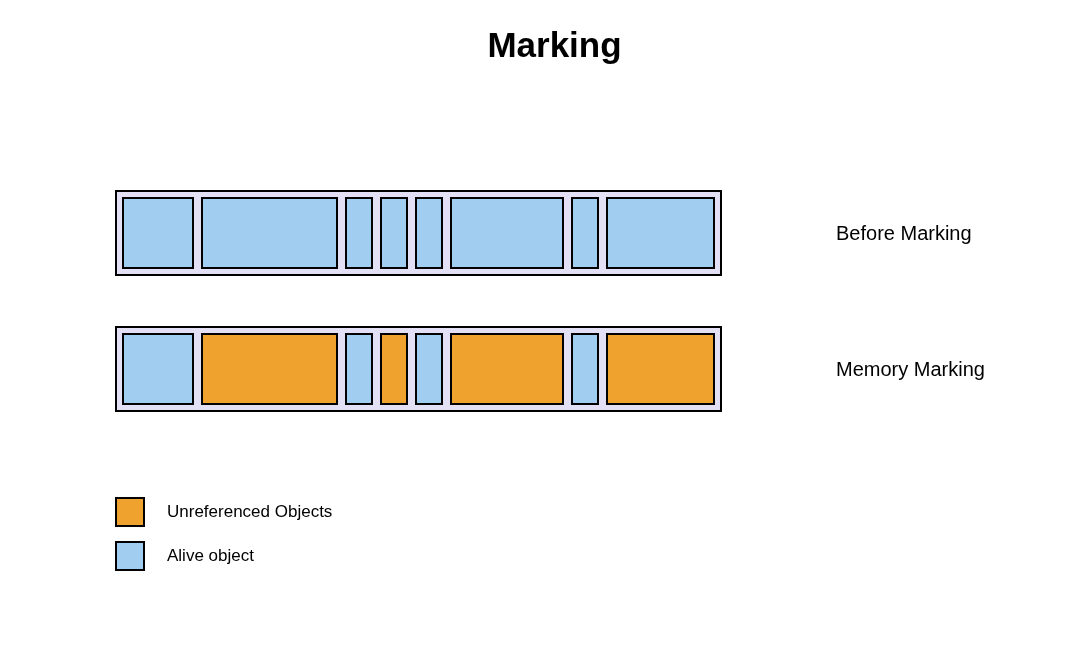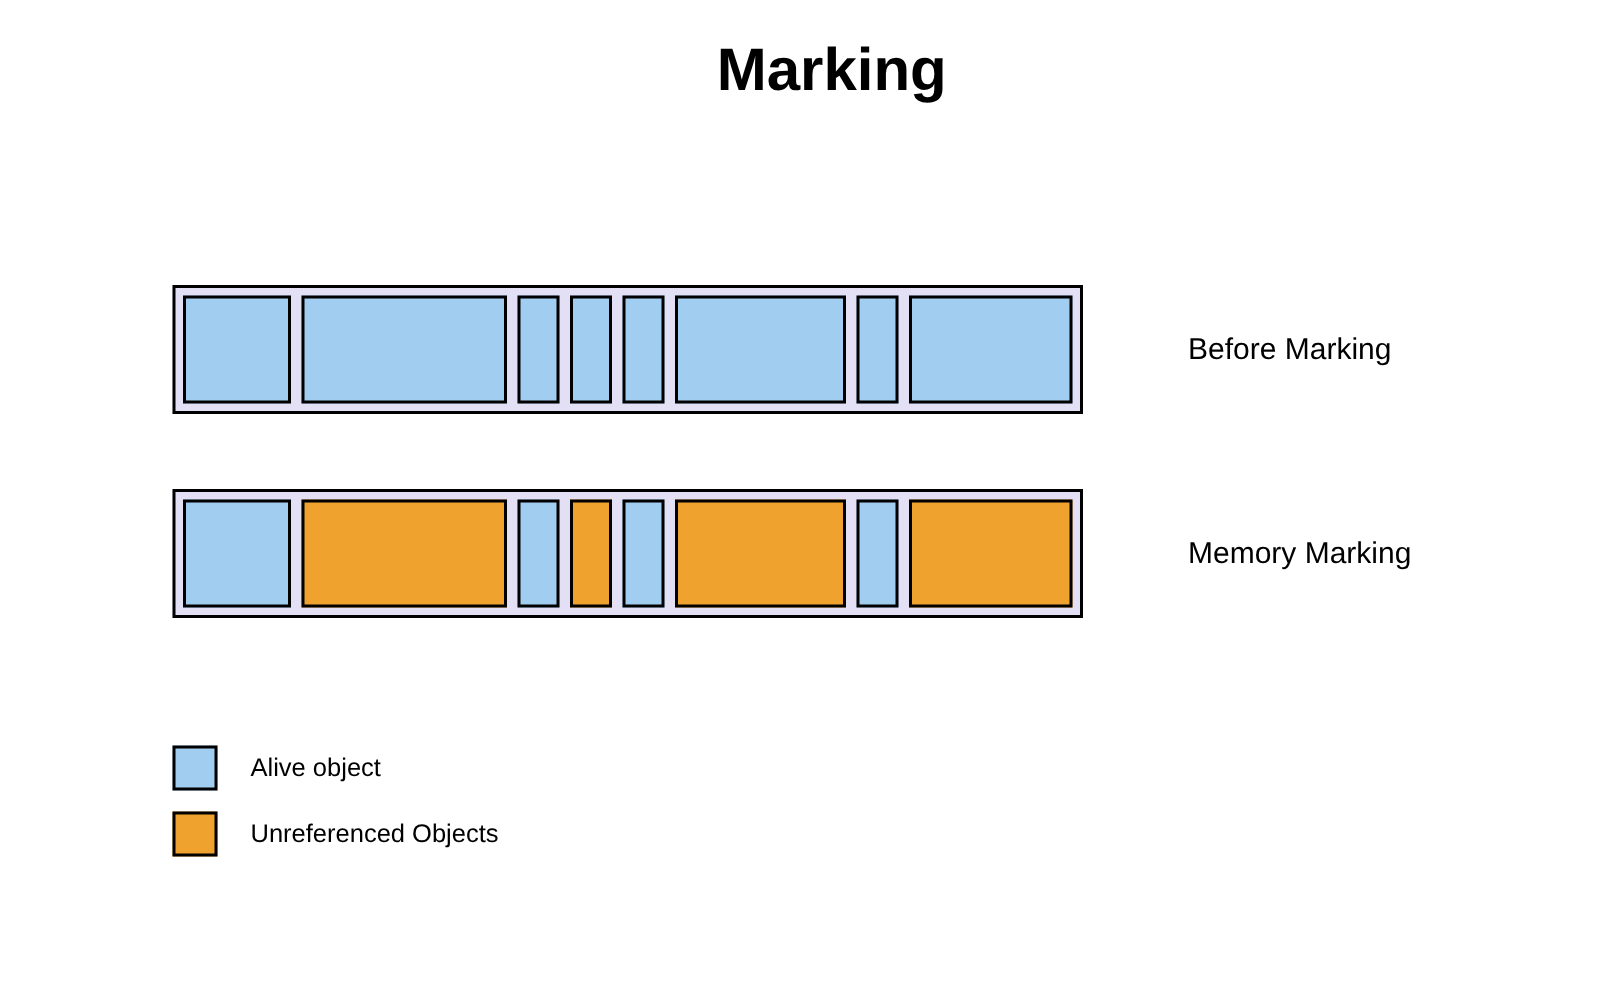--- a/index.html
+++ b/index.html
@@ -6,35 +6,36 @@
       margin: 0;
       padding: 0;
       font-family: Arial, sans-serif;
       background: #ffffff;
       width: 1077px;
       height: 660px;
       position: relative;
     }
     .title {
       text-align: center;
-      font-size: 40px;
+      font-size: 35px;
       font-weight: bold;
       margin-top: 25px;
       margin-bottom: 0;
       padding-left: 32px;
     }
     .rows-container {
       position: absolute;
       left: 115px;
       top: 190px;
     }
     .row-group {
       display: flex;
       align-items: center;
       margin-bottom: 50px;
+      gap: 44px;
     }
     .memory-bar {
       border: 2px solid #000;
       background: #e3e0f5;
       padding: 5px;
       display: flex;
       gap: 7px;
       box-sizing: border-box;
     }
     .block {
@@ -105,20 +106,20 @@
         <div class="block unref" style="width: 114px;"></div>
         <div class="block alive" style="width: 28px;"></div>
         <div class="block unref" style="width: 109px;"></div>
       </div>
     <div class="row-label">Memory Marking</div>
   </div>
 </div>
 
 <div class="legend">
   <div class="legend-item">
+    <div class="legend-swatch swatch-unref"></div>
+    <div class="legend-text">Unreferenced Objects</div>
+  </div>
+  <div class="legend-item">
     <div class="legend-swatch swatch-alive"></div>
     <div class="legend-text">Alive object</div>
-  </div>
-  <div class="legend-item">
-    <div class="legend-swatch swatch-unref"></div>
-    <div class="legend-text">Unreferenced Objects</div>
   </div>
 </div>
 
 </body></html>

